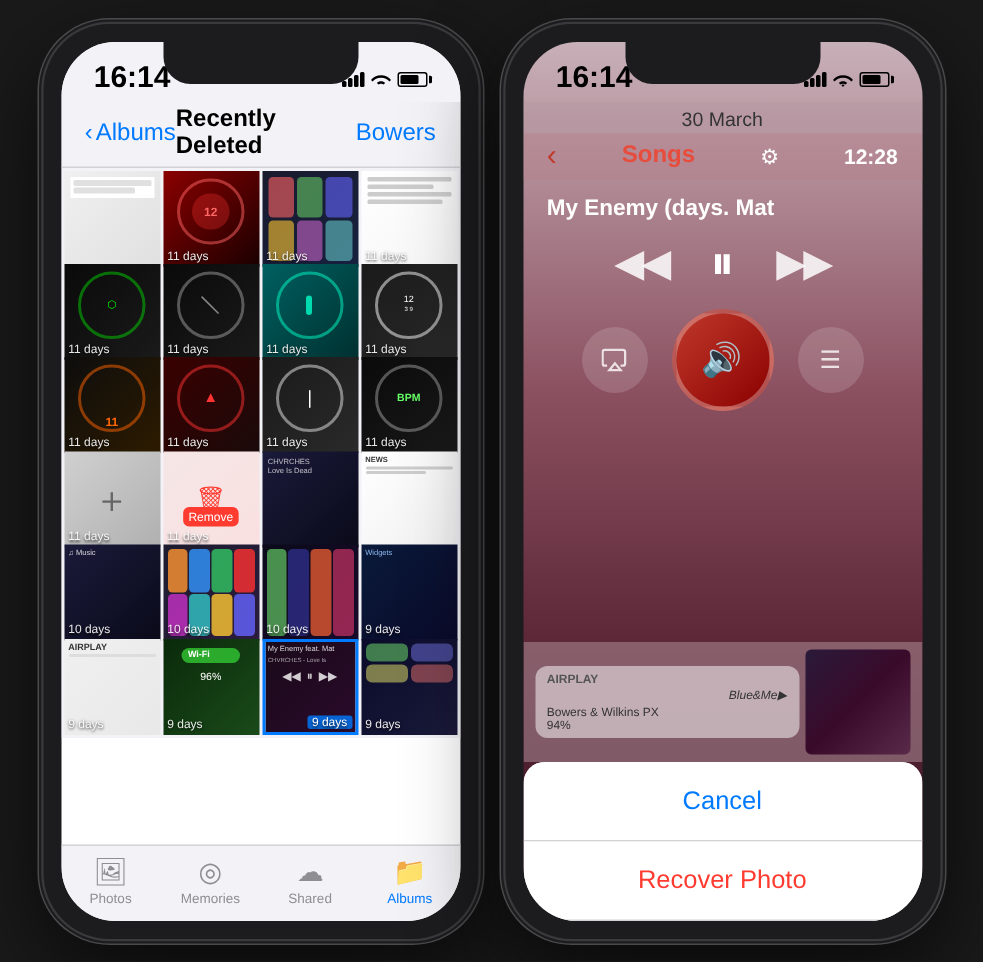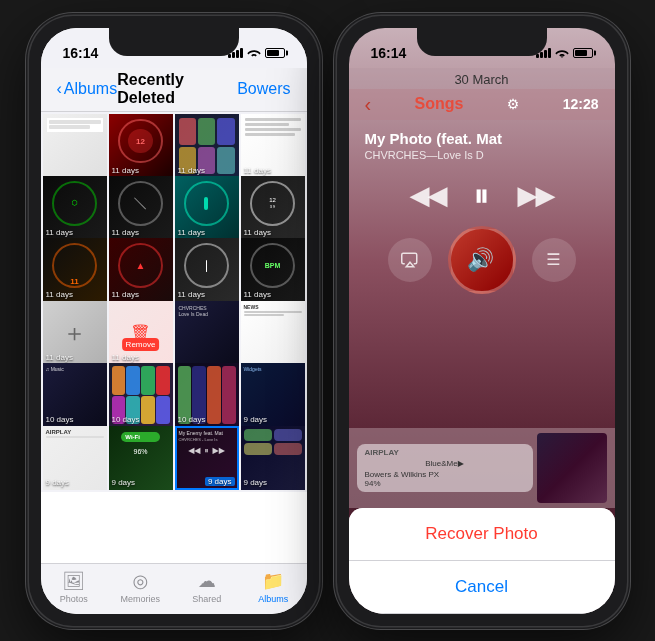--- a/index.html
+++ b/index.html
@@ -88,21 +88,21 @@
       display: flex;
       justify-content: space-between;
       align-items: center;
       padding: 6px 22px 0 22px;
       height: 40px;
       position: relative;
       z-index: 10;
       background: inherit;
     }
     .status-bar-time {
-      font-size: 14px;
+      font-size: 20px;
       font-weight: 600;
       color: #000;
     }
     .status-bar-icons {
       display: flex;
       align-items: center;
       gap: 4px;
     }
     .status-bar-icons svg {
       fill: #000;
@@ -728,22 +728,21 @@
       </div>
 
       <div class="nav-bar-2">
         <span class="nav-back-2">‹</span>
         <span class="nav-songs">Songs</span>
         <span class="nav-settings" style="color:#fff;">⚙</span>
         <span class="nav-time-2">12:28</span>
       </div>
 
       <div class="music-player" style="padding:10px 16px; background:transparent; min-height:200px;">
-        <div class="music-title">My Photo (feat. Mat</div>
-        <div class="music-subtitle">CHVRCHES—Love Is D</div>
+        <div class="music-title">My Enemy (days. Mat</div>
 
         <div class="music-controls">
           <span class="ctrl-btn" style="font-size:26px; color:rgba(255,255,255,0.85); letter-spacing:-2px;">◀◀</span>
           <span class="ctrl-pause" style="font-size:32px; color:#fff;">⏸</span>
           <span class="ctrl-btn" style="font-size:26px; color:rgba(255,255,255,0.85); letter-spacing:-2px;">▶▶</span>
         </div>
 
         <div class="volume-control">
           <div class="vol-left-btn">
             <svg width="18" height="18" viewBox="0 0 24 24" fill="none" stroke="rgba(255,255,255,0.8)" stroke-width="2">
@@ -758,36 +757,36 @@
             <span style="font-size:16px; color:rgba(255,255,255,0.8);">☰</span>
           </div>
         </div>
       </div>
 
       <div class="action-sheet-overlay">
 
         <div class="blurred-content">
           <div class="blurred-airplay-row">
             <div style="font-size:8px; color:#555; font-weight:600;">AIRPLAY</div>
-            <div style="display:flex; justify-content:center; font-size:8px; color:#333;">
+            <div style="display:flex; justify-content:flex-end; font-size:8px; color:#333;font-style:italic;">
               <span>Blue&amp;Me</span>
               <span>▶</span>
             </div>
             <div style="display:flex; justify-content:space-between; font-size:8px; color:#333;flex-direction:column;">
               <span>Bowers &amp; Wilkins PX</span>
               <span>94%</span>
             </div>
           </div>
           <div class="blurred-mini-photo" style="background: linear-gradient(135deg, #2a1a3a 0%, #3a0a2a 50%, #5a2a4a 100%);"></div>
         </div>
 
         <div class="action-sheet">
+          <div class="action-sheet-btn primary">
+            <span>Cancel</span>
+          </div>
           <div class="action-sheet-btn danger">
             <span>Recover Photo</span>
-          </div>
-          <div class="action-sheet-btn primary">
-            <span>Cancel</span>
           </div>
         </div>
       </div>
     </div>
   </div>
 </div>
 
 </body></html>

